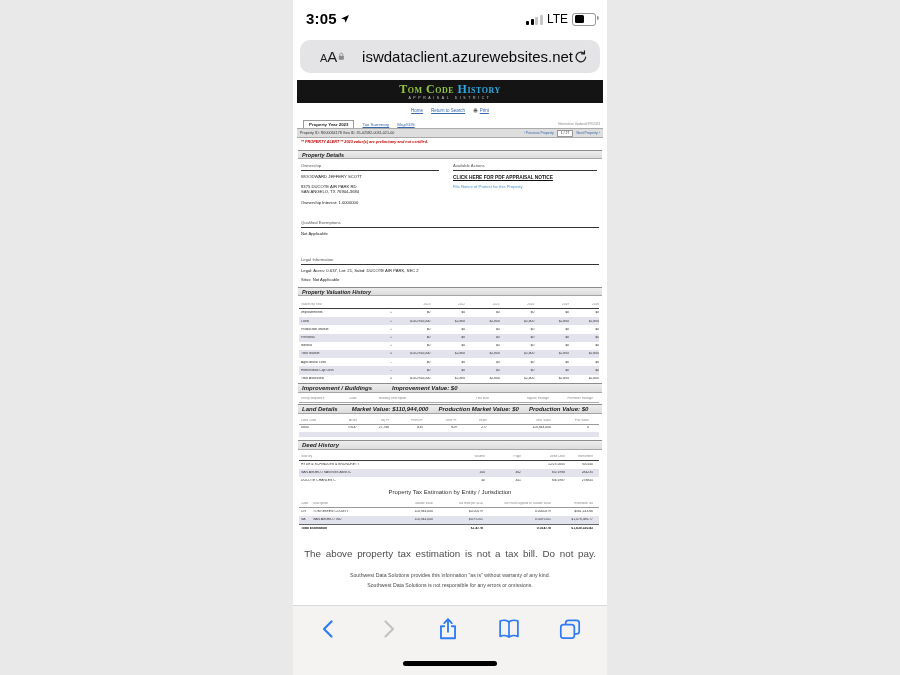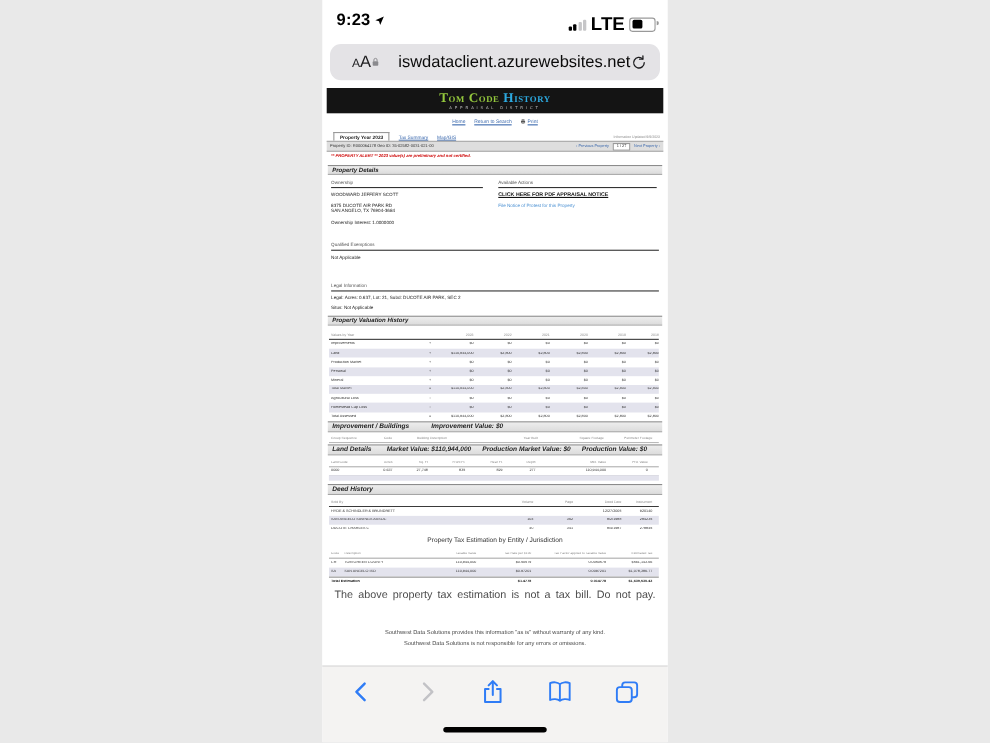--- a/index.html
+++ b/index.html
@@ -7,21 +7,21 @@
   .phone{position:absolute;left:293px;top:0;width:314px;height:675px;background:#fff;overflow:hidden;}
 
   
   .statusbar{position:absolute;top:6px;left:0;width:314px;height:26px;}
   .time{position:absolute;left:13px;top:4px;font-size:15px;font-weight:700;color:#000;letter-spacing:.2px;display:flex;align-items:center;gap:3px;}
   .statusicons{position:absolute;right:11px;top:6px;display:flex;align-items:center;gap:4px;}
   .sig{display:flex;align-items:flex-end;gap:1.5px;height:11px;}
   .sig i{display:block;width:3px;border-radius:1px;background:#000;}
   .sig i.b1{height:4px}.sig i.b2{height:6px}
   .sig i.b3{height:8px;background:#c6c6c8}.sig i.b4{height:10px;background:#c6c6c8}
-  .lte{font-size:17px;color:#000;font-weight:700;}
+  .lte{font-size:12px;color:#000;font-weight:400;}
   .batt{position:relative;width:22px;height:11px;border:1px solid rgba(0,0,0,.4);border-radius:3px;}
   .batt .fill{position:absolute;left:1.5px;top:1.5px;bottom:1.5px;width:9px;background:#000;border-radius:1.5px;}
   .batt:after{content:"";position:absolute;right:-3.5px;top:2.5px;width:2px;height:4px;background:rgba(0,0,0,.4);border-radius:0 2px 2px 0;}
 
   
   .urlbar{position:absolute;top:40px;left:7px;width:300px;height:33px;background:#e4e3e6;border-radius:10px;display:flex;align-items:center;}
   .aa{margin-left:20px;color:#1c1c1e;white-space:nowrap;}
   .aa .sm{font-size:11px;}.aa .lg{font-size:15px;}
   .urlcenter{flex:1;display:flex;align-items:center;justify-content:center;gap:16px;min-width:0;}
   .urltext{font-size:15px;color:#0a0a0a;white-space:nowrap;}
@@ -127,21 +127,21 @@
   #tax-total{top:444px;font-size:3.4px;color:#111;font-weight:700;}
   #tax-total .tr{height:8px;border-top:0.8px solid #666;}
   .tc0{width:14px;text-align:left;padding-left:2px;}
   .tc1{width:76px;text-align:left;}
   .tc2{width:44px;text-align:right;}
   .tc3{width:50px;text-align:right;}
   .tc4{width:68px;text-align:right;}
   .tc5{width:44px;text-align:right;padding-right:2px;}
   .tc01{width:90px;text-align:left;padding-left:2px;}
 
-  .notice1{position:absolute;top:456px;left:0;width:314px;text-align:center;font-size:9.8px;color:#4d4d4d;word-spacing:2px;}
+  .notice1{position:absolute;top:468px;left:0;width:314px;text-align:center;font-size:9.8px;color:#4d4d4d;word-spacing:2px;}
   .noticelink{position:absolute;top:469px;left:0;width:314px;text-align:center;font-size:9.8px;color:#58a0d8;}
   .disc{position:absolute;left:0;width:314px;text-align:center;font-size:5.2px;color:#4a4a4a;}
   .disc1{top:492px;}
   .disc2{top:502px;}
 
   
   .toolbar{position:absolute;top:605px;left:293px;width:314px;height:70px;background:#f4f3f2;border-top:0.5px solid #d8d8d8;}
   .tbicons{display:flex;justify-content:space-between;align-items:center;padding:10px 24px 0 24px;}
   .tbicons svg{display:block;}
   .homebar{position:absolute;left:50%;transform:translateX(-50%);top:55px;width:94px;height:5px;border-radius:2.5px;background:#000;}
@@ -150,21 +150,21 @@
   .icon-gray{stroke:#c2c2c6;}
 </style>
 </head>
 <body>
 
 <div class="screen">
   <div class="phone">
 
     <div class="statusbar">
       <div class="time">
-        <span>9:23</span>
+        <span>3:05</span>
         <svg width="10" height="10" viewBox="0 0 24 24">
             <path d="M21.5 2.5 L3 10.5 L11 13 L13.5 21 Z" fill="#000"></path>
           </svg>
       </div>
       <div class="statusicons">
         <span class="sig">
             <i class="b1"></i>
             <i class="b2"></i>
             <i class="b3"></i>
             <i class="b4"></i>

